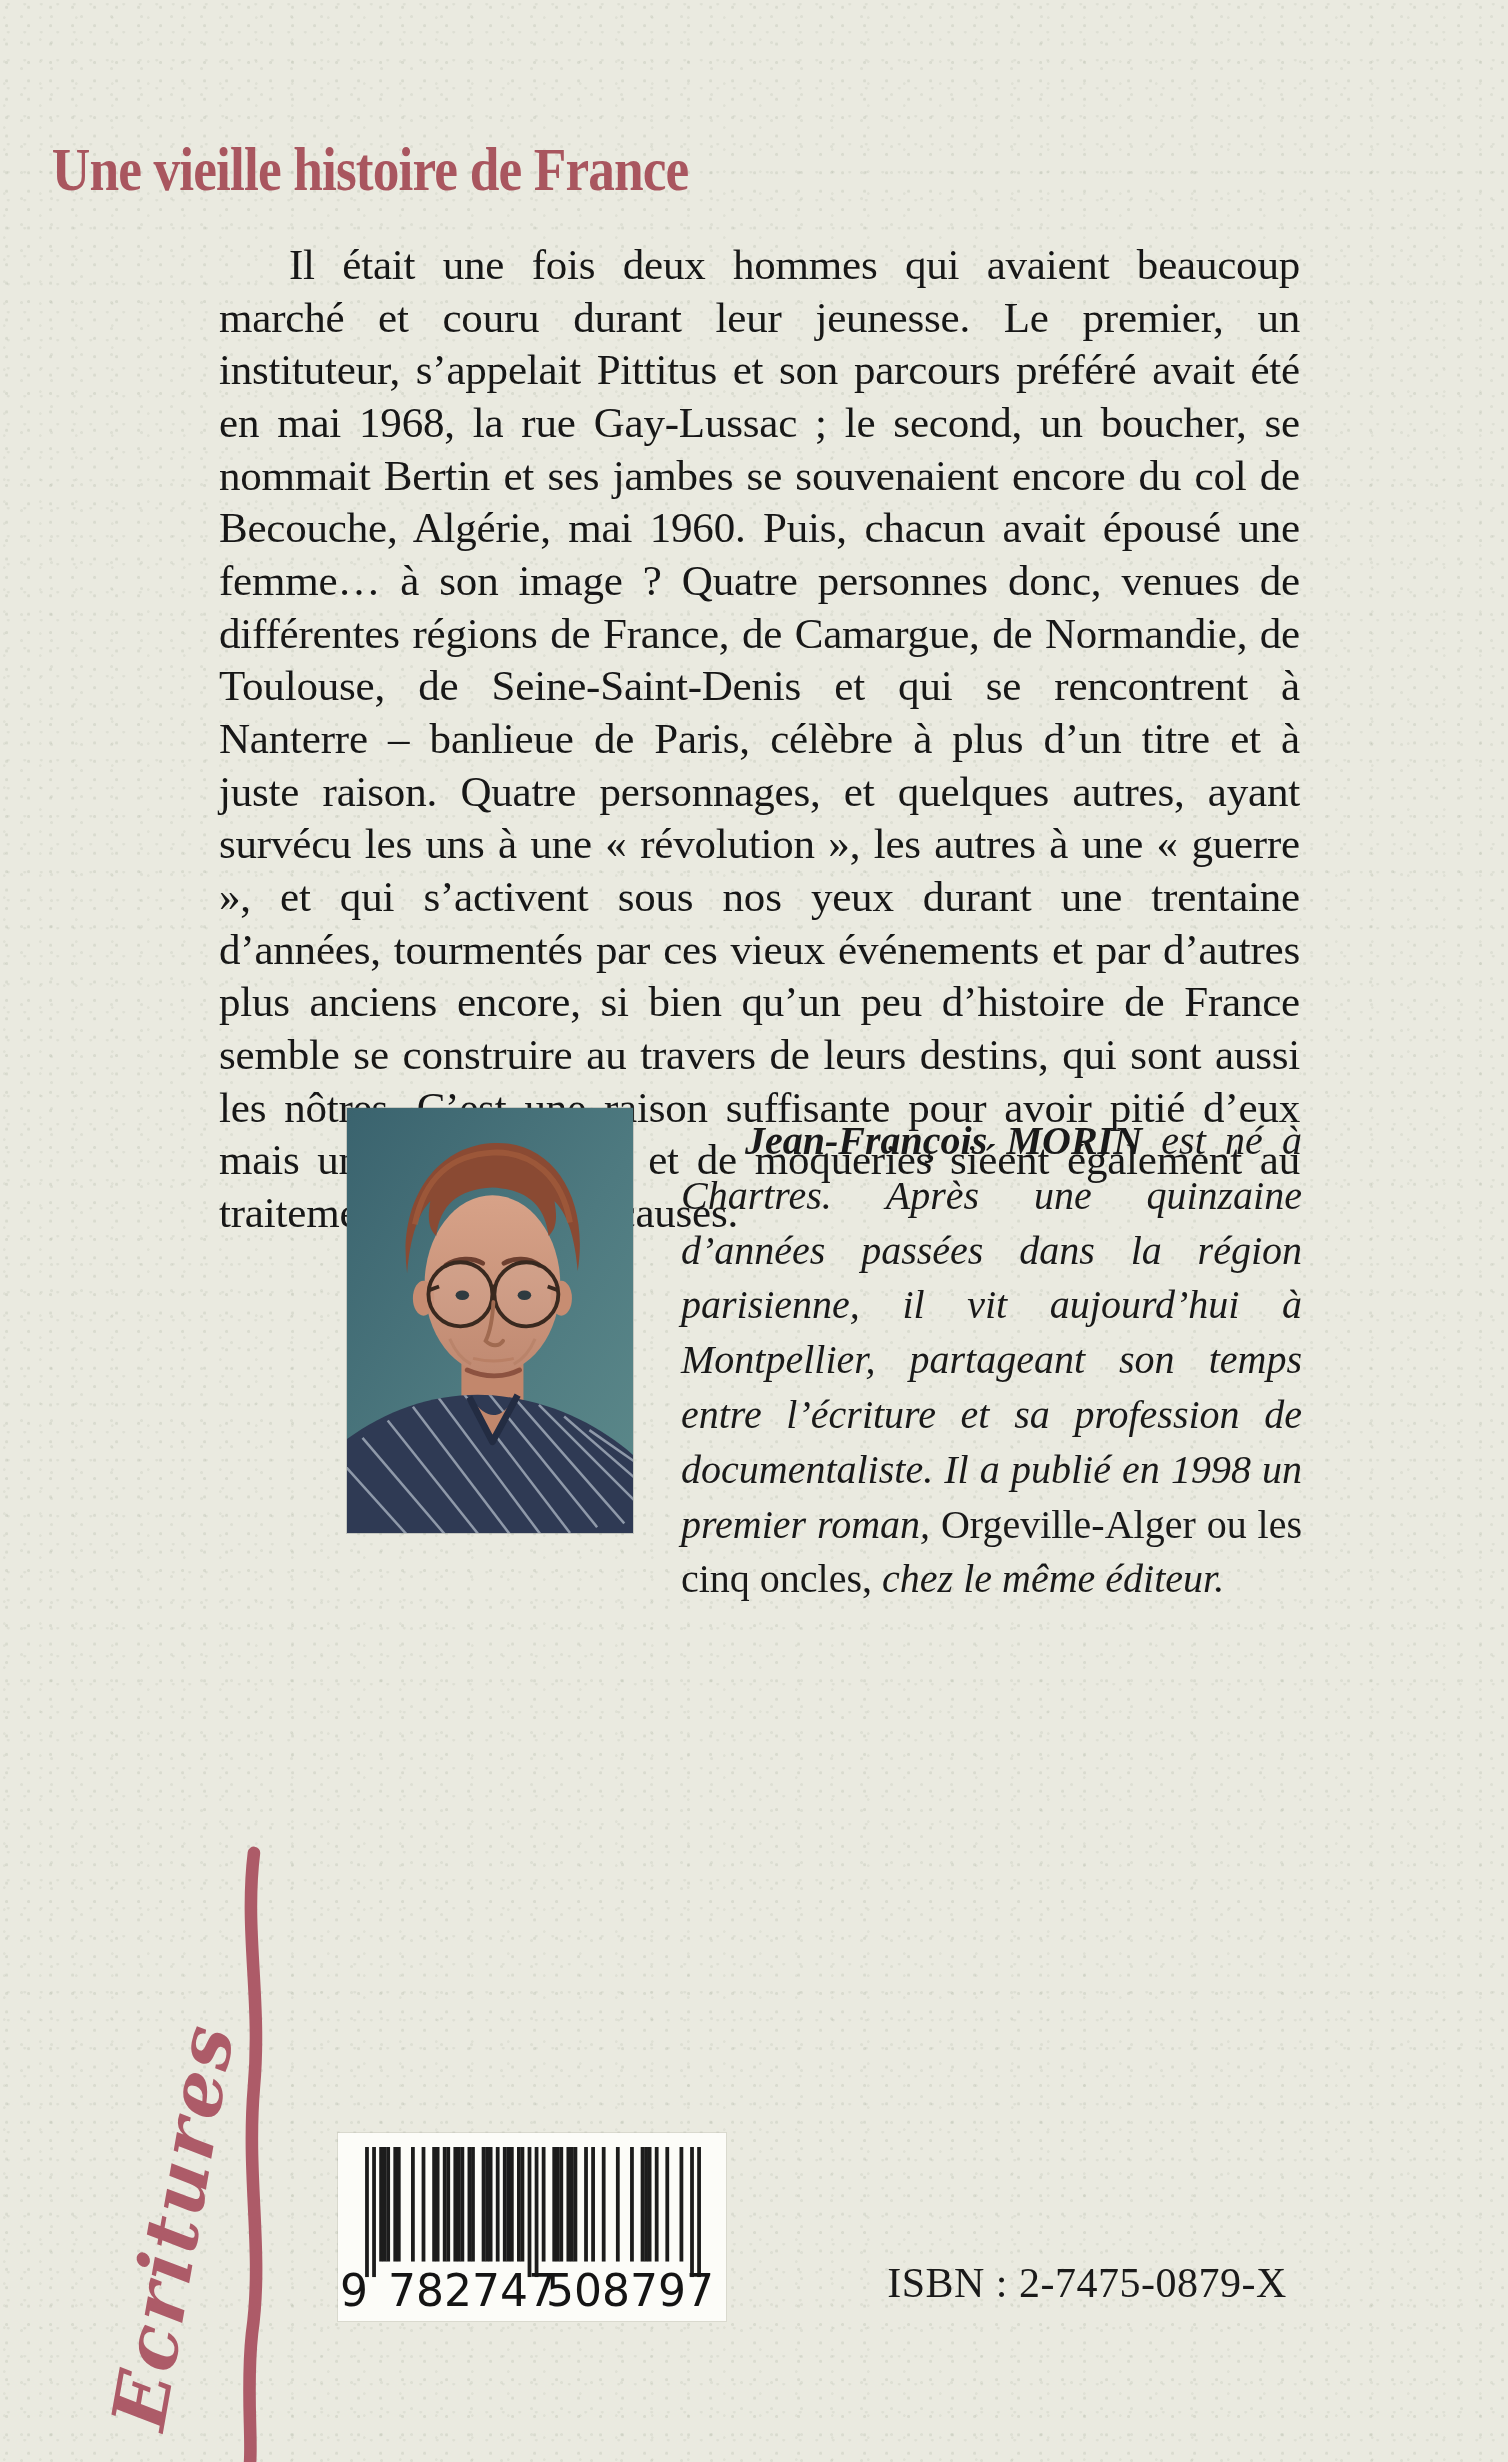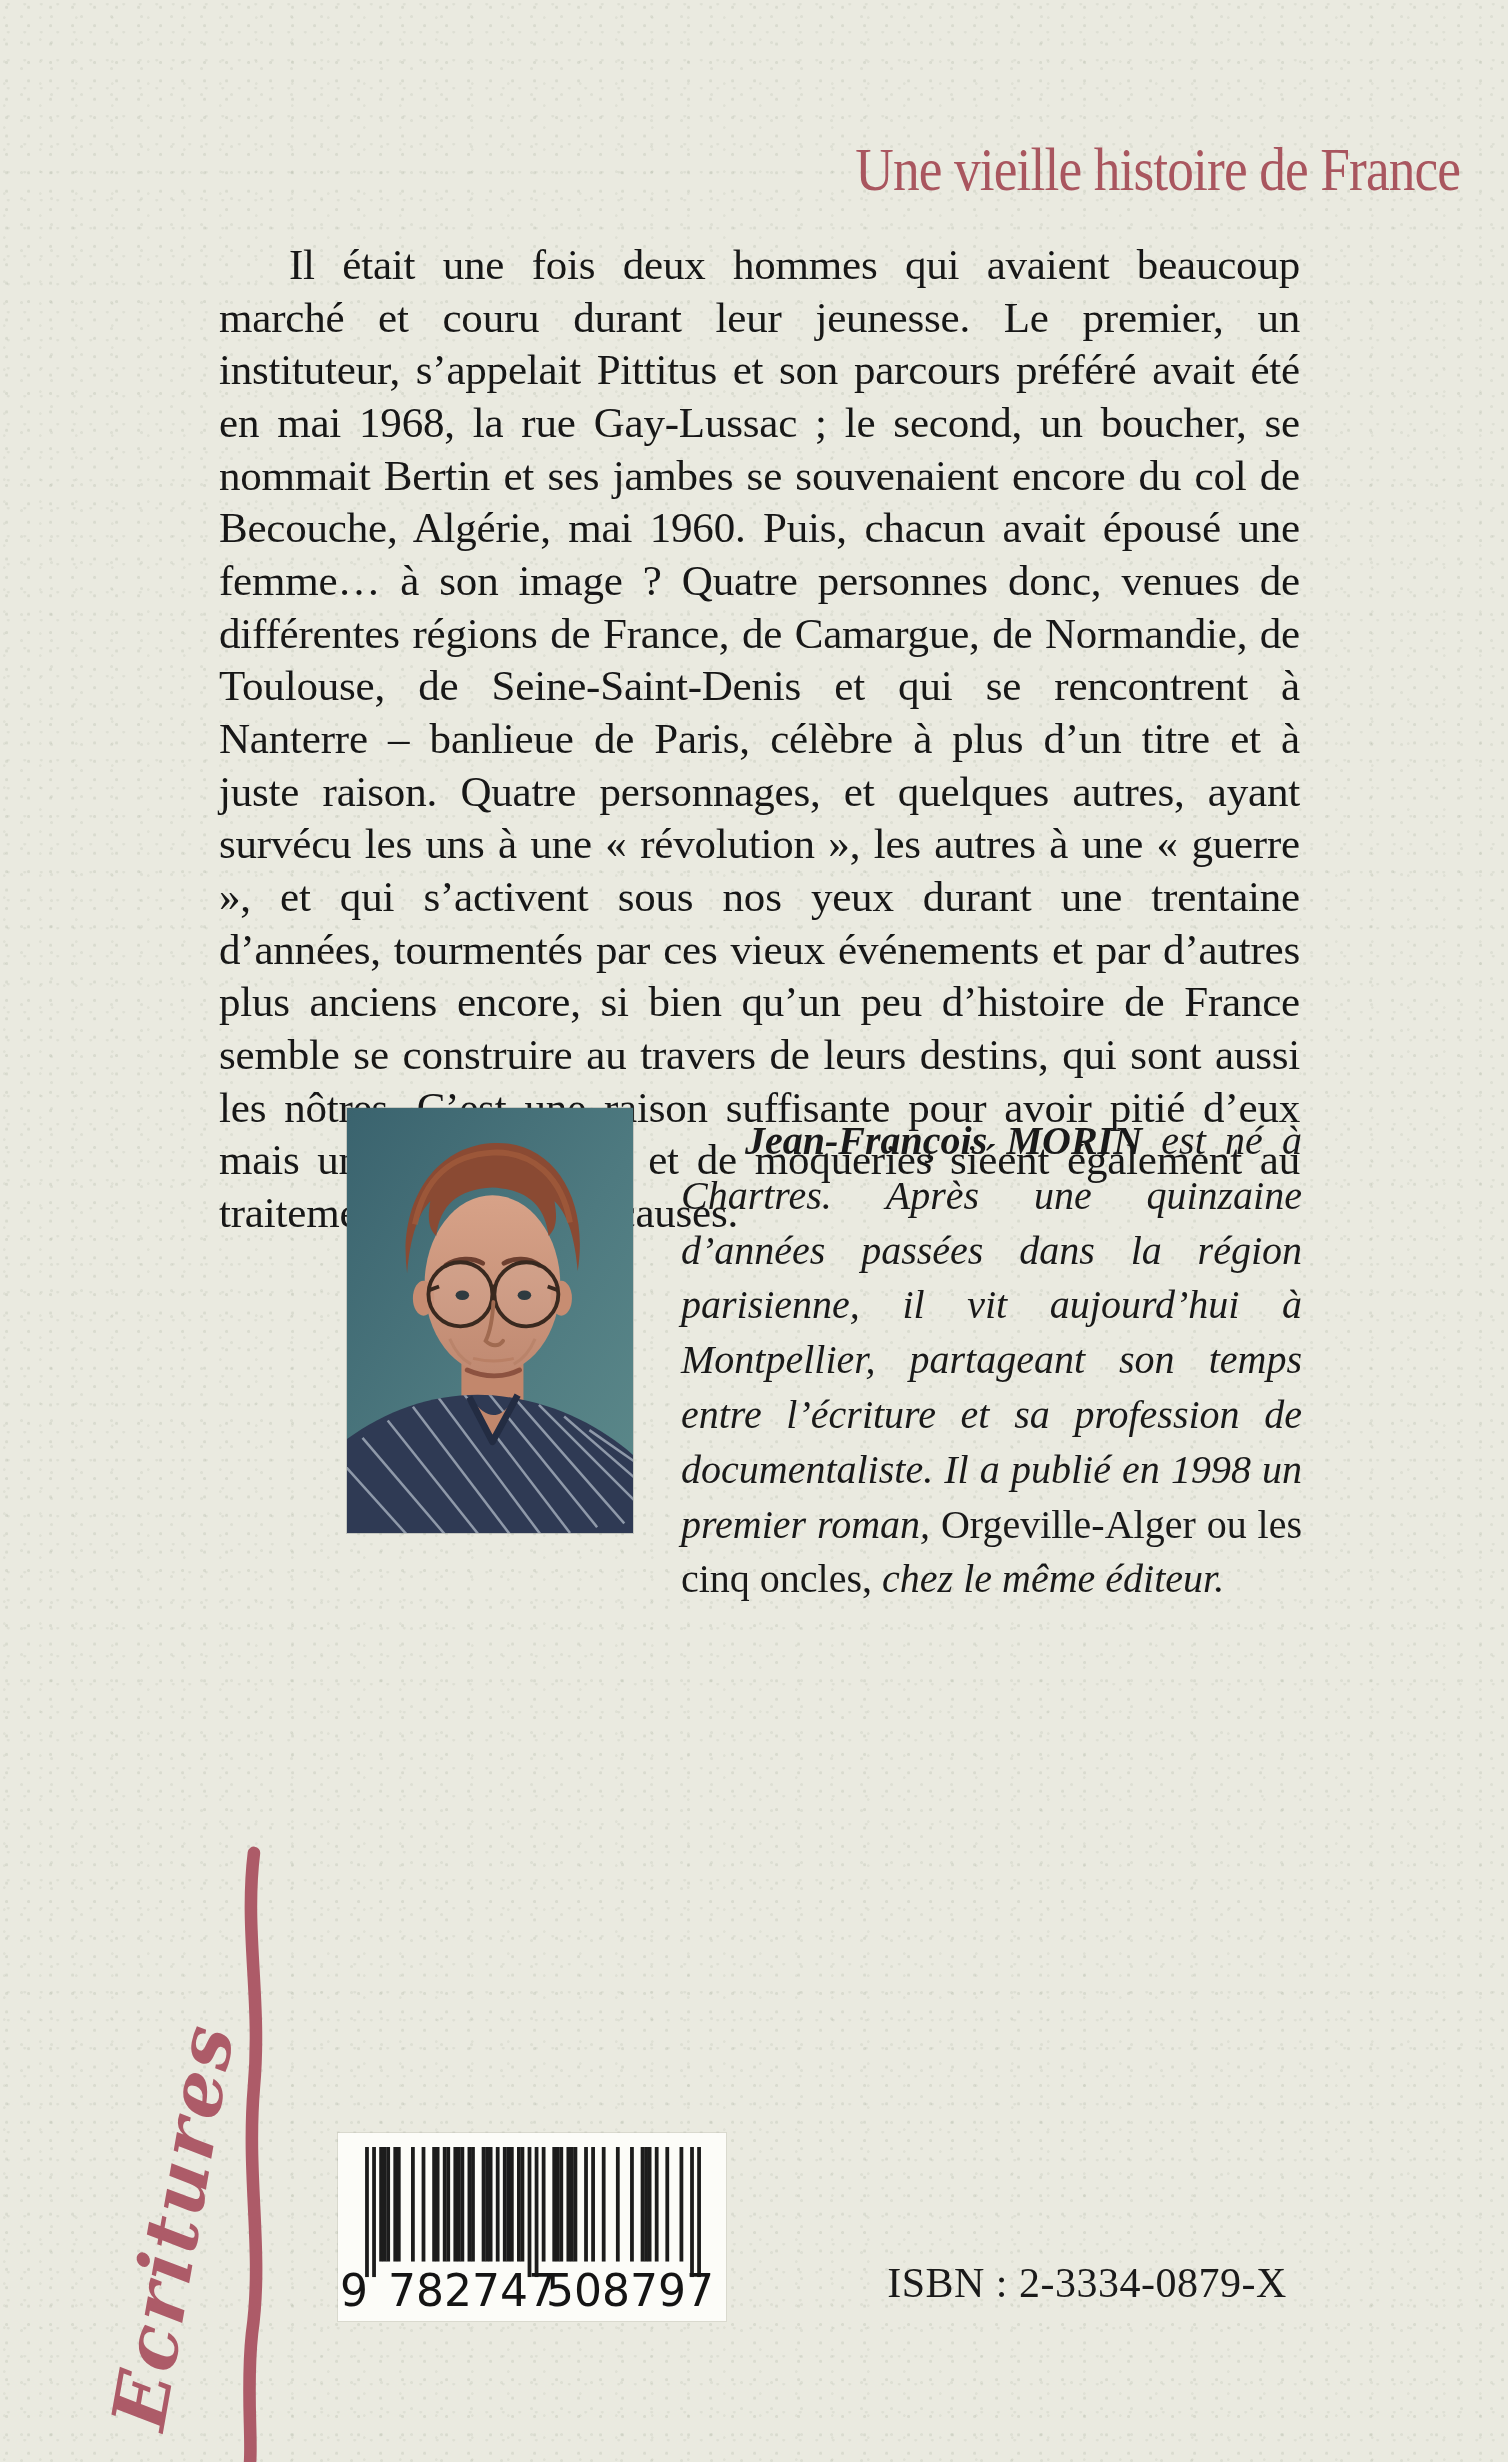--- a/index.html
+++ b/index.html
@@ -16,22 +16,22 @@
       radial-gradient(circle at 50% 15%, rgba(130,142,120,.12) 0 1px, transparent 1.7px),
       radial-gradient(circle at 12% 80%, rgba(130,142,120,.10) 0 1px, transparent 1.7px);
     background-size:22px 18.4px, 30px 26px, 16.5px 28px, 36px 22px;
     font-family:"Liberation Serif", serif;
     color:#1d1d1d;
   }
 
   
   .title{
     position:absolute;top:93px;left:0;right:0;
-    text-align:right;
-    font-weight:400;
+    text-align:left;
+    font-weight:700;
     font-size:62px;
     line-height:1.1;
     color:#a9565f;
     letter-spacing:-1px;
   }
   .title .squeeze{display:inline-block;transform:scaleX(.86);transform-origin:center;}
 
   
   .synopsis{
     position:absolute;left:219px;top:239px;width:1081px;
@@ -254,16 +254,16 @@
     <span class="bc-digits bc-right" id="bc-right">
         <span>5</span>
         <span>0</span>
         <span>8</span>
         <span>7</span>
         <span>9</span>
         <span>7</span>
       </span>
   </div>
 
-  <div class="isbn">ISBN : 2-3334-0879-X</div>
+  <div class="isbn">ISBN : 2-7475-0879-X</div>
 
 </div>
 
 
 </body></html>

